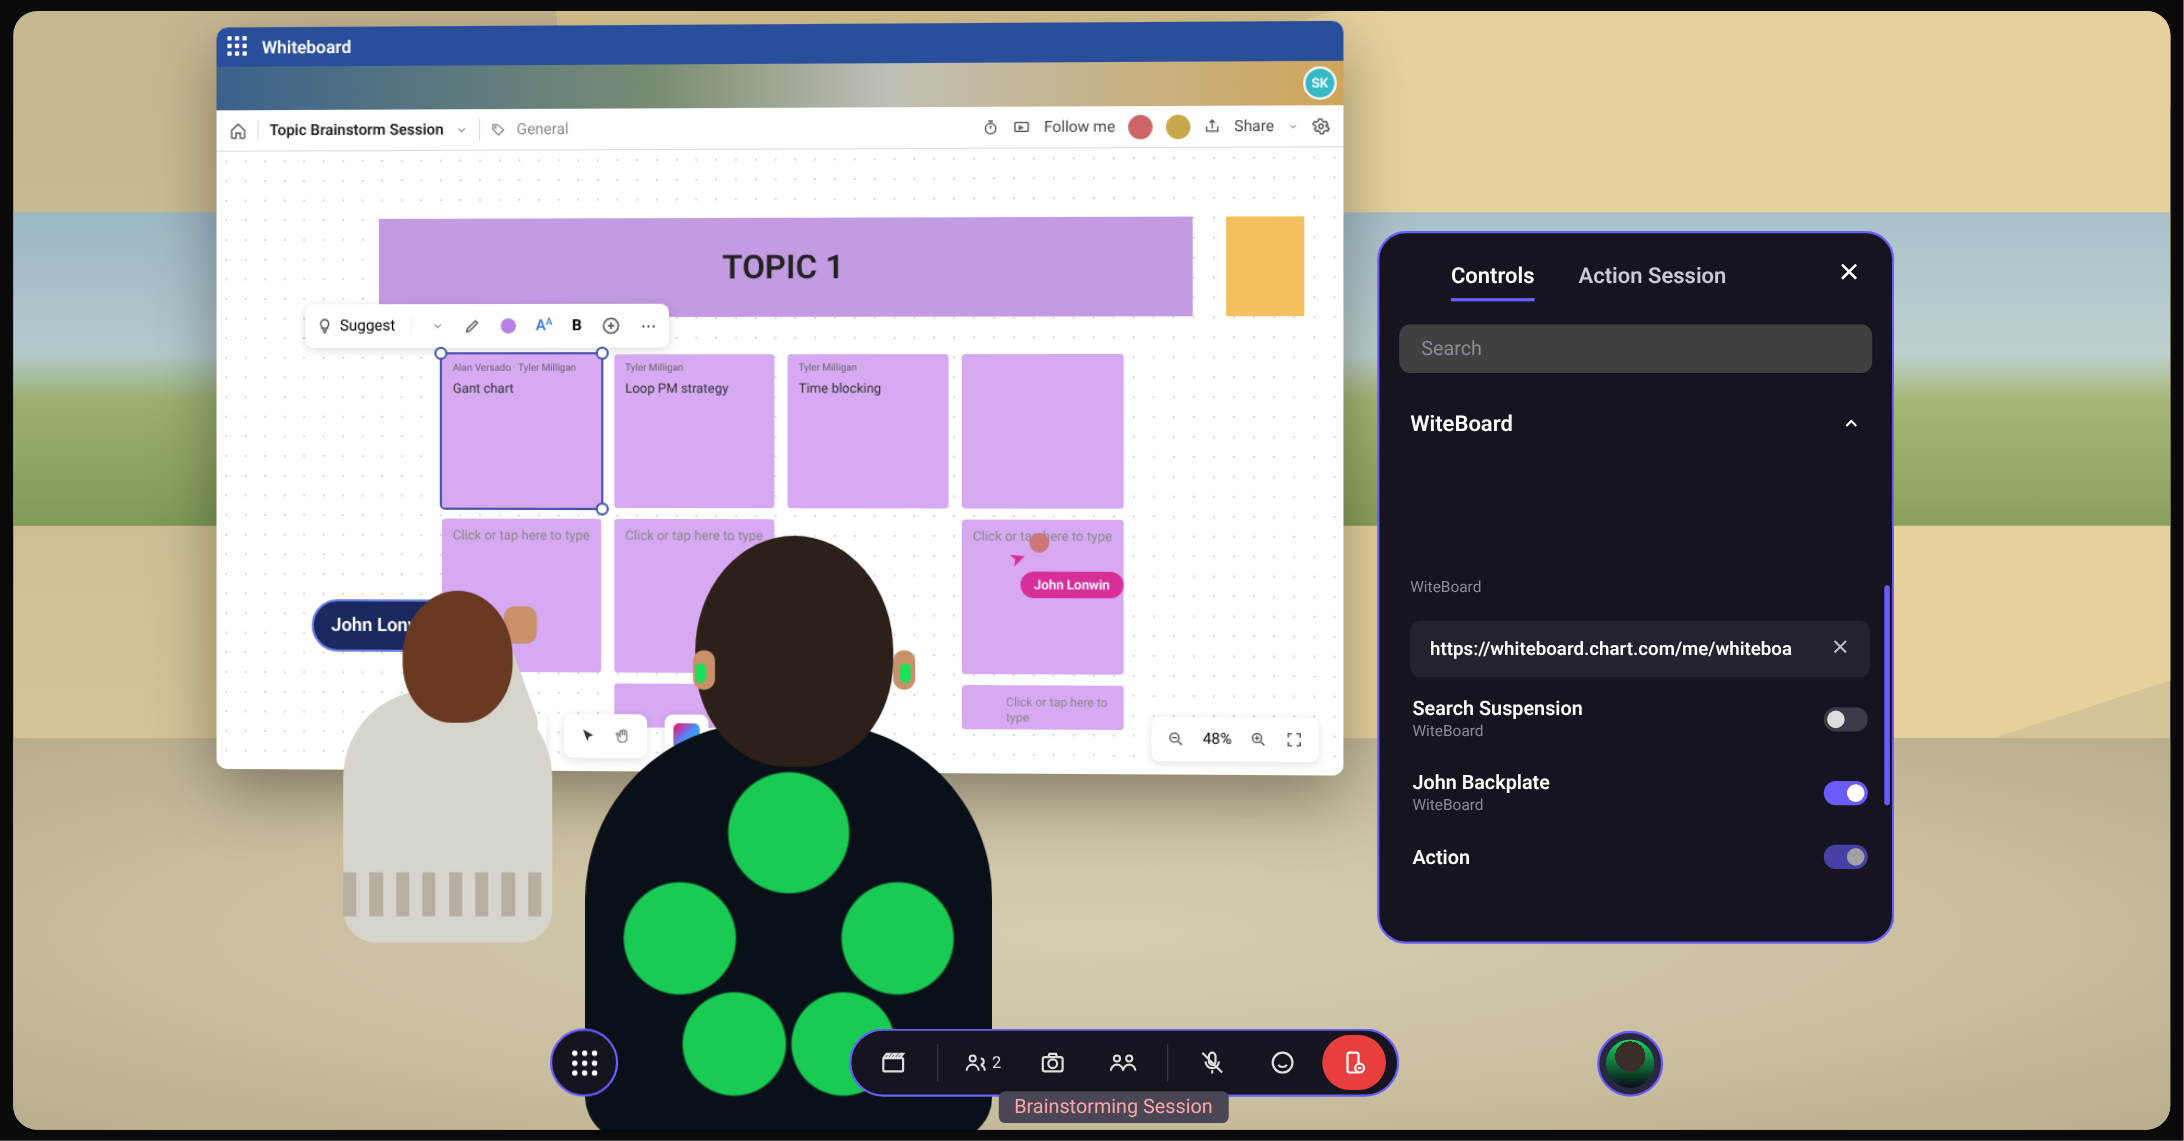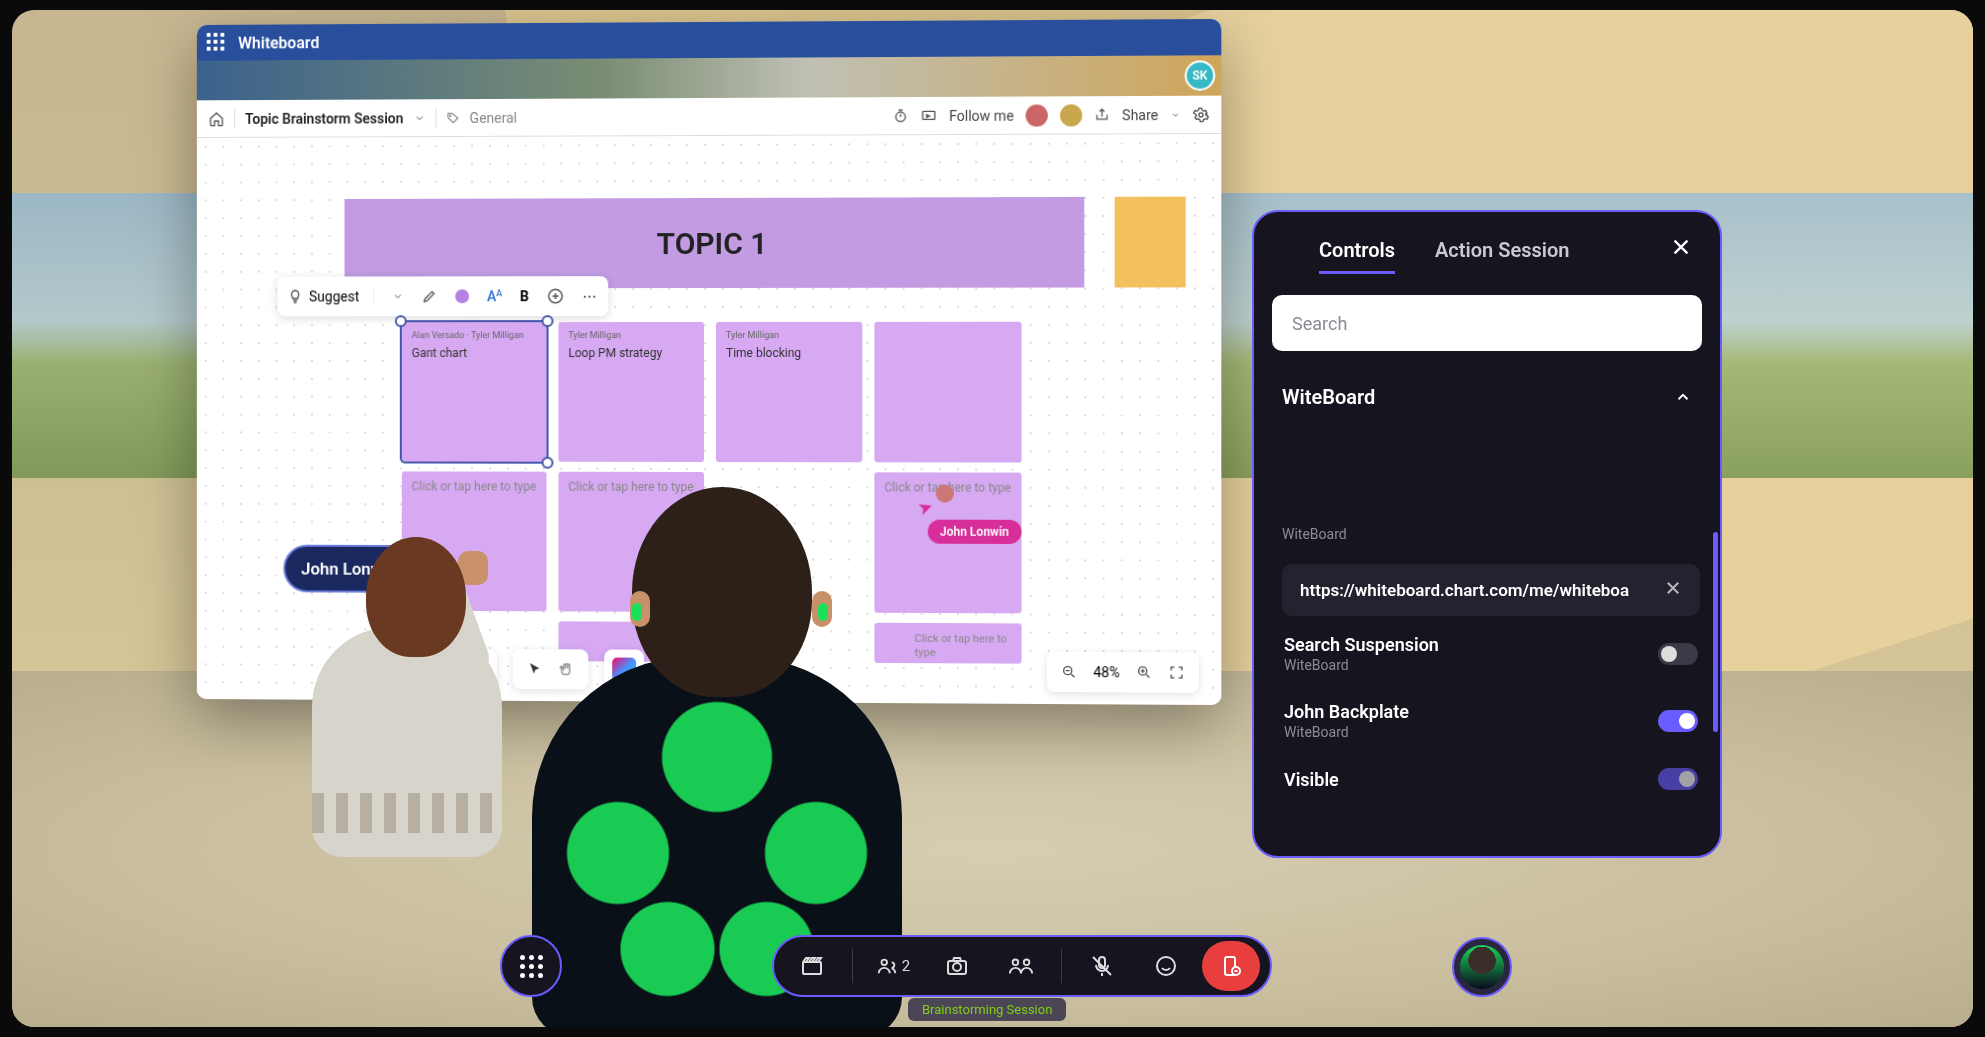--- a/index.html
+++ b/index.html
@@ -184,22 +184,22 @@
     z-index: 5;
     overflow: hidden;
   }
   .panel-tabs { display:flex; align-items:center; padding: 0 28px 18px 28px; gap: 40px; font-size: 20px; font-weight:600; }
   .panel-tabs .tab.active { color:#fff; position:relative;margin-left:37px; }
   .panel-tabs .tab.active::after { content:''; position:absolute; left:0; right:0; bottom:-12px; height:3px; background:#6a5cff; }
   .panel-tabs .tab.inactive { color:#c9c9d4; }
   .panel-close { margin-left:auto; cursor:pointer; }
   .panel-search {
     margin: 14px 18px 16px 18px;
-    background:#ffffff; border-radius:10px;
-    height:56px; display:flex; align-items:center; padding:0 20px;
+    background:#404040; border-radius:10px;
+    height:44px; display:flex; align-items:center; padding:0 20px;
     color:#8b8a96; font-size:18px;
   }
   .panel-section-header {
     display:flex; align-items:center; justify-content:space-between;
     padding: 18px 28px; font-size: 20px; color:#fff; font-weight:600;
   }
   .panel-scroll { position:absolute; top:300px; left:18px; right:10px; bottom:14px; overflow:hidden; }
   .scroll-thumb { position:absolute; right:2px; top:320px; width:5px; height:200px; background:#6a5cff; border-radius:3px; }
   .field { padding: 12px 10px; }
   .field .label { font-size:18px; color:#fff; font-weight:600; }
@@ -233,21 +233,21 @@
     position:absolute; bottom:30px; left:760px;
     height:62px; border-radius:34px;
     background:#16151f; border:2px solid #6a5cff;
     display:flex; align-items:center; padding:0 10px; gap:8px; z-index:6;
   }
   .dock-btn { width:56px; height:48px; display:flex; align-items:center; justify-content:center; color:#ddd; border-radius:28px; }
   .dock-btn.leave{ background:#e83e3e; width:58px; height:50px; border-radius:28px; }
   .dock-divider{ width:1px; height:34px; background:#3b3a47; margin:0 4px; }
   .session-label {
     position:absolute; bottom:6px; left:896px;
-    background:#4a4656; color:#84cc16; font-size:13px;
+    background:#4a4656; color:#fca5a5; font-size:18px;
     padding:4px 14px; border-radius:6px; z-index:6;
   }
   .self-avatar {
     position:absolute; bottom:30px; left:1440px;
     width:60px; height:60px; border-radius:50%;
     background:#2a2640; border:2px solid #6a5cff; z-index:6;
     overflow:hidden;
   }
   .self-avatar::after{ content:''; position:absolute; inset:6px; border-radius:50%;
      background: radial-gradient(circle at 50% 35%, #3a2f28 0 38%, transparent 38%),
@@ -568,21 +568,21 @@
       <div class="toggle-row">
         <div class="tline">
           <div class="label">John Backplate</div>
           <div class="sub">WiteBoard</div>
         </div>
         <div class="switch on"></div>
       </div>
 
       <div class="toggle-row" style="padding-bottom:0;">
         <div class="tline">
-          <div class="label">Visible</div>
+          <div class="label">Action</div>
         </div>
         <div class="switch on" style="opacity:.6;"></div>
       </div>
     </div>
     <div class="scroll-thumb"></div>
   </div>
 
   <div class="dots-btn">
     <div class="dots-grid">
         <span></span>

